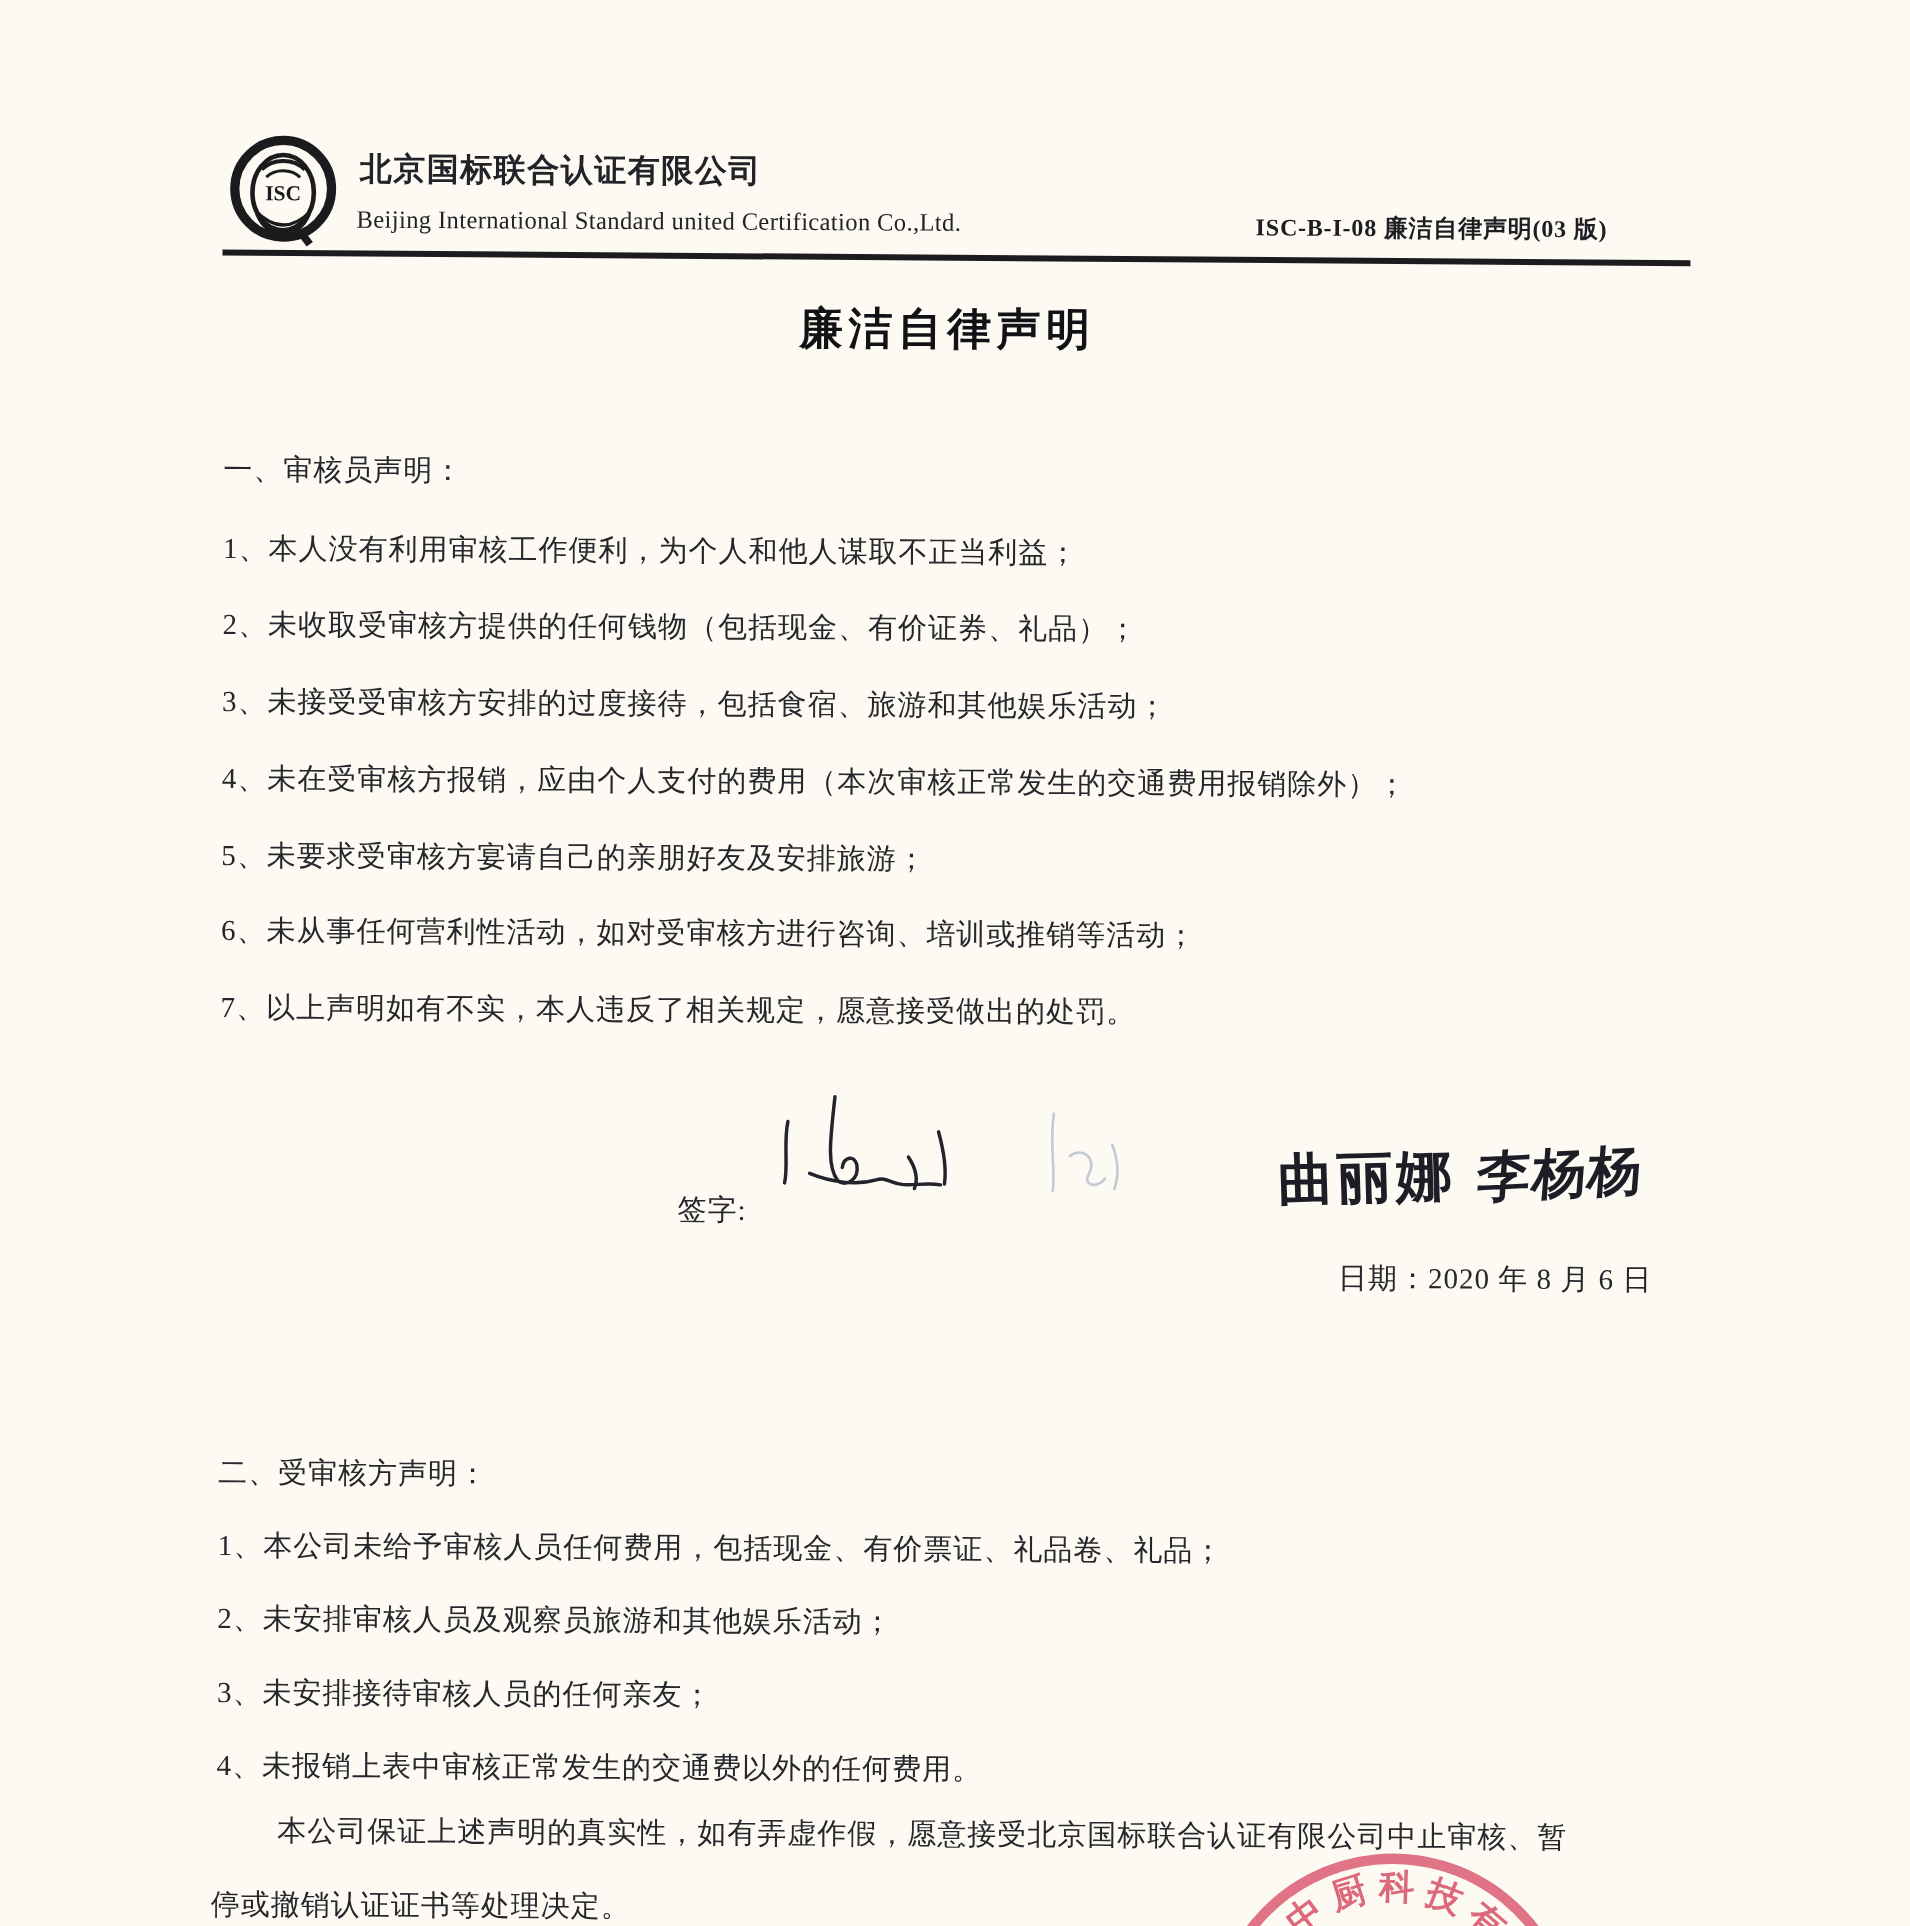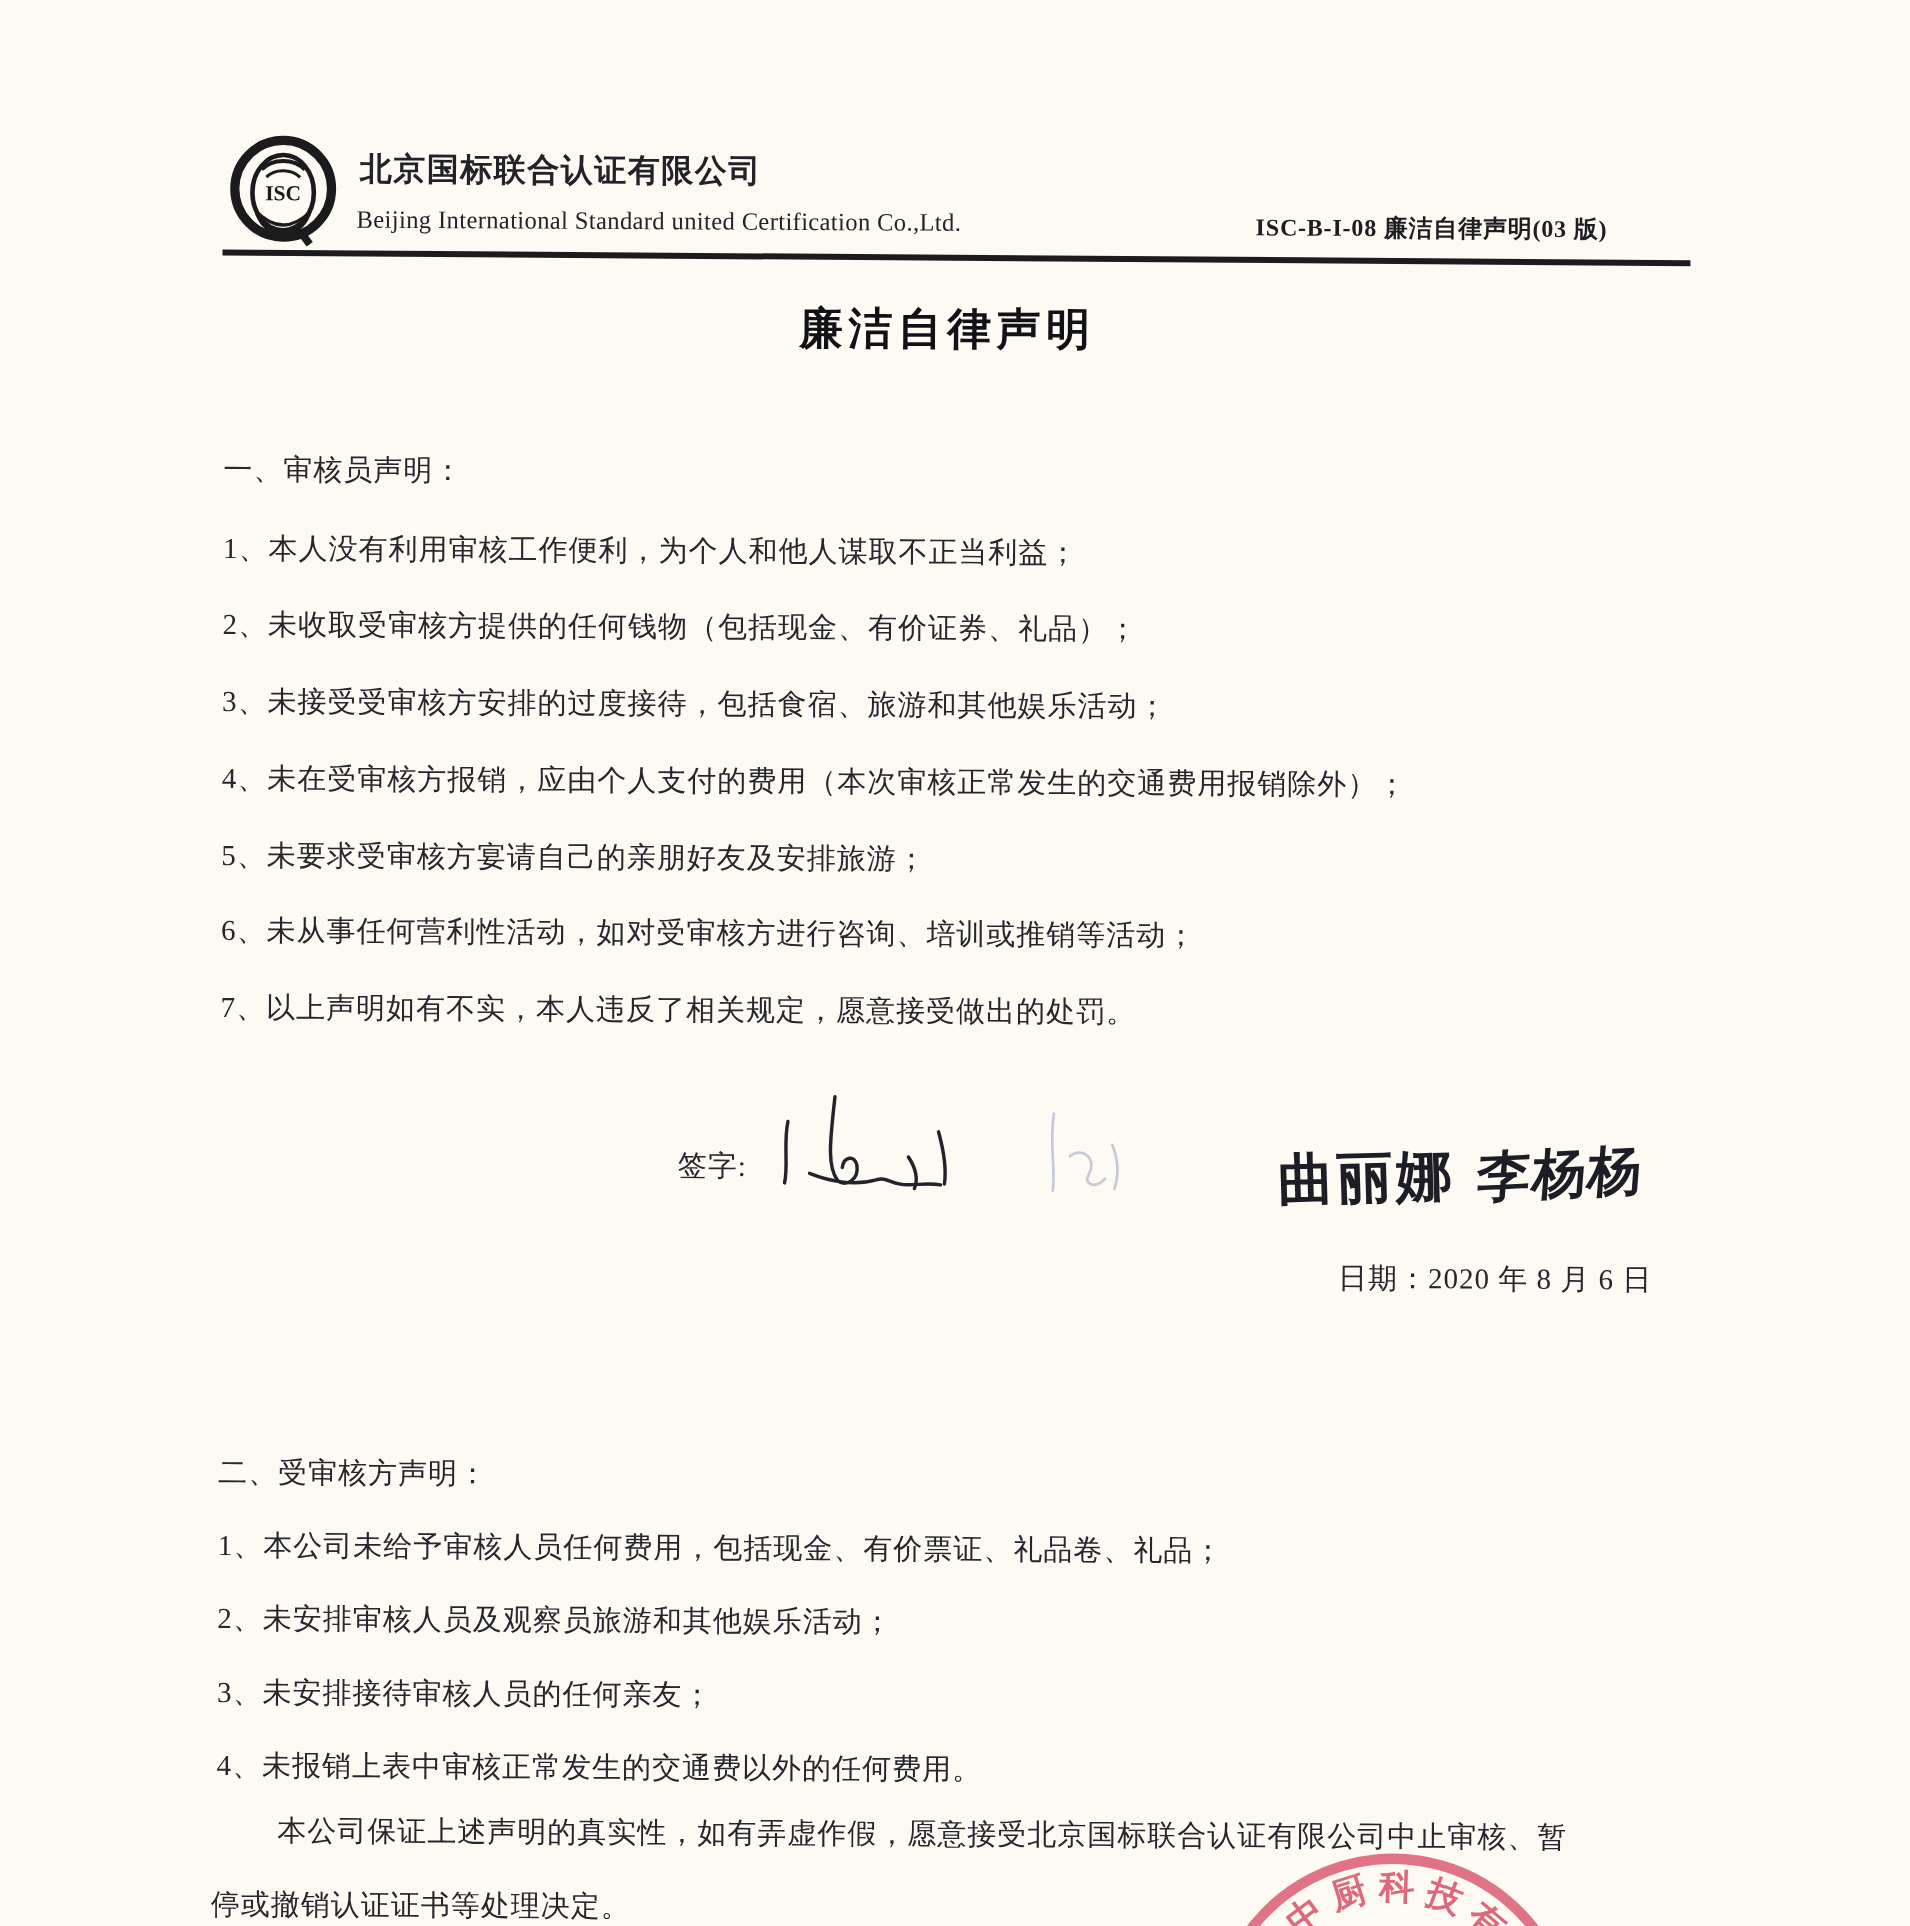--- a/index.html
+++ b/index.html
@@ -57,21 +57,21 @@
 
     <div class="abs body-line" style="left:225px;top:450px;">一、审核员声明：</div>
     <div class="abs body-line" style="left:225px;top:529px;">1、本人没有利用审核工作便利，为个人和他人谋取不正当利益；</div>
     <div class="abs body-line" style="left:225px;top:605px;">2、未收取受审核方提供的任何钱物（包括现金、有价证券、礼品）；</div>
     <div class="abs body-line" style="left:225px;top:682px;">3、未接受受审核方安排的过度接待，包括食宿、旅游和其他娱乐活动；</div>
     <div class="abs body-line" style="left:225px;top:759px;">4、未在受审核方报销，应由个人支付的费用（本次审核正常发生的交通费用报销除外）；</div>
     <div class="abs body-line" style="left:225px;top:836px;">5、未要求受审核方宴请自己的亲朋好友及安排旅游；</div>
     <div class="abs body-line" style="left:225px;top:911px;">6、未从事任何营利性活动，如对受审核方进行咨询、培训或推销等活动；</div>
     <div class="abs body-line" style="left:225px;top:988px;">7、以上声明如有不实，本人违反了相关规定，愿意接受做出的处罚。</div>
 
-    <div class="abs body-line" style="left:683px;top:1144px;">签字:</div>
+    <div class="abs body-line" style="left:683px;top:1188px;">签字:</div>
 
     <svg class="abs" style="left:778px;top:1082px;" width="216" height="146" viewBox="0 0 560 380">
       <g fill="none" stroke="#23232b" stroke-width="9" stroke-linecap="round">
         <path d="M38,95 C26,150 40,210 30,255"></path>
         <path d="M160,30 C150,130 138,210 168,248 C190,268 224,244 218,208 C212,180 184,186 180,214"></path>
         <path d="M95,230 C150,252 215,262 268,246 C292,238 304,252 328,256 C362,264 392,250 436,258"></path>
         <path d="M352,186 C368,210 380,238 368,268"></path>
         <path d="M430,120 C444,170 452,215 446,256"></path>
       </g>
     </svg>

